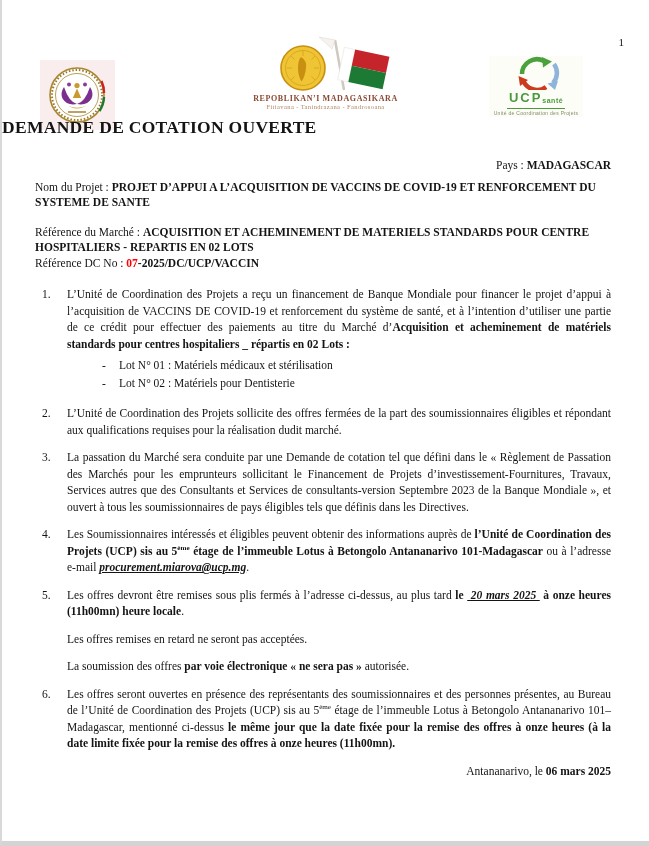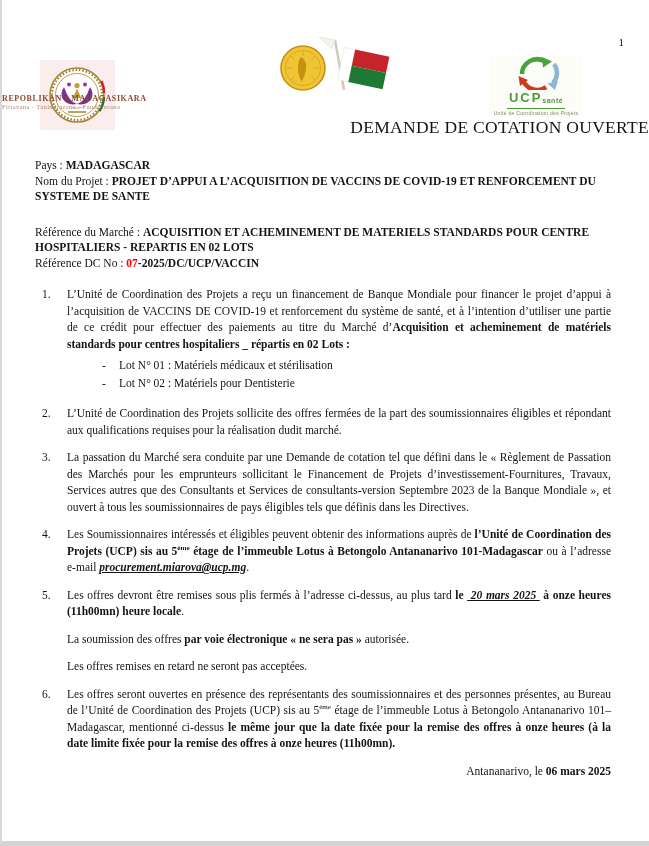--- a/index.html
+++ b/index.html
@@ -12,37 +12,37 @@
     border-bottom:5px solid #d4d4d4;
     overflow:hidden;
     font-family:"Liberation Serif","DejaVu Serif",serif;
     color:#141414;
     font-size:11.5px;
     line-height:16.5px;
   }
   .header{position:relative;height:150px;}
   .pagenum{position:absolute;top:34px;right:25px;font-size:11px;}
   .logo-left{position:absolute;left:38px;top:60px;}
-  .logo-center{position:absolute;left:0;right:0;top:36px;}
+  .logo-center{position:absolute;left:0;right:0;top:36px;text-align:center;}
   .mg-title{font-size:8px;font-weight:bold;color:#8a4a33;letter-spacing:.6px;line-height:9px;}
   .mg-motto{font-size:6.5px;color:#b08968;letter-spacing:.4px;line-height:8px;}
   .logo-right{position:absolute;left:487px;top:56px;width:94px;text-align:center;background:#fdfdf8;}
   .ucp-line{font-family:"Liberation Sans","DejaVu Sans",sans-serif;font-weight:bold;
     color:#4a9a3a;font-size:13px;letter-spacing:2px;line-height:13px;
     border-bottom:1.5px solid #4a9a3a;display:inline-block;padding:0 2px 1px 2px;}
   .ucp-sante{font-size:7px;letter-spacing:.5px;vertical-align:-1px;}
   .ucp-caption{font-family:"Liberation Sans","DejaVu Sans",sans-serif;font-size:5px;
     color:#88886a;letter-spacing:.3px;line-height:8px;}
-  .doc-title{position:absolute;top:119px;left:0;right:0;text-align:right;
-    font-size:17.5px;font-weight:normal;margin:0;letter-spacing:.3px;}
+  .doc-title{position:absolute;top:119px;left:0;right:0;text-align:left;
+    font-size:17.5px;font-weight:bold;margin:0;letter-spacing:.3px;}
   .content{padding:8px 38px 0 33px;}
   .meta{margin-bottom:15px;}
   .meta-line{margin:0;line-height:15.5px;}
-  .meta-line.gap{}
-  .meta-line.gap2{margin-bottom:20px;}
+  .meta-line.gap{margin-bottom:6px;text-align:right;}
+  .meta-line.gap2{margin-bottom:14px;}
   .item{position:relative;padding-left:32px;margin-bottom:11px;text-align:justify;}
   .item .num{position:absolute;left:7px;top:0;}
   .item.tight{margin-bottom:4px;}
   .lots{padding-left:35px;margin:0 0 13px 32px;}
   .lot{position:relative;padding-left:17px;line-height:18px;text-align:left;}
   .lot .dash{position:absolute;left:0;}
   .subpara{margin:0 0 11px 32px;text-align:left;}
   .dateline{text-align:right;padding-left:130px;margin-top:8px;}
   .b{font-weight:bold;}
   .u{text-decoration:underline;font-style:italic;}
@@ -159,22 +159,22 @@
     <div class="item">
       <span class="num">4.</span>
       <span><span>Les Soumissionnaires intéressés et éligibles peuvent obtenir des informations auprès de </span><span class="b">l’Unité de Coordination des Projets (UCP) sis au 5</span><sup class="b">ème</sup><span class="b"> étage de l’immeuble Lotus à Betongolo Antananarivo 101-Madagascar</span><span> ou à l’adresse e-mail </span></span><span class="b u">procurement.miarova@ucp.mg</span><span>.</span>
     </div>
 
     <div class="item">
       <span class="num">5.</span>
       <span><span>Les offres devront être remises sous plis fermés à l’adresse ci-dessus, au plus tard </span><span class="b">le </span><span class="b u">&nbsp;20 mars 2025&nbsp;</span><span class="b"> à onze heures (11h00mn) heure locale</span><span>.</span></span>
     </div>
 
+    <div class="subpara"><span>Les offres remises en retard ne seront pas acceptées.</span></div>
     <div class="subpara"><span>La soumission des offres </span><span class="b">par voie électronique « ne sera pas »</span><span> autorisée.</span></div>
-    <div class="subpara"><span>Les offres remises en retard ne seront pas acceptées.</span></div>
 
     <div class="item">
       <span class="num">6.</span>
       <span><span>Les offres seront ouvertes en présence des représentants des soumissionnaires et des personnes présentes, au Bureau de l’Unité de Coordination des Projets (UCP) sis au 5</span><sup>ème</sup><span> étage de l’immeuble Lotus à Betongolo Antananarivo 101– Madagascar, mentionné ci-dessus </span><span class="b">le même jour que la date fixée pour la remise des offres à onze heures (à la date limite fixée pour la remise des offres à onze heures (11h00mn).</span></span>
     </div>
 
     <div class="dateline"><span>Antananarivo, le </span><span class="b">06 mars 2025</span></div>
 
   </div>
 </div>

